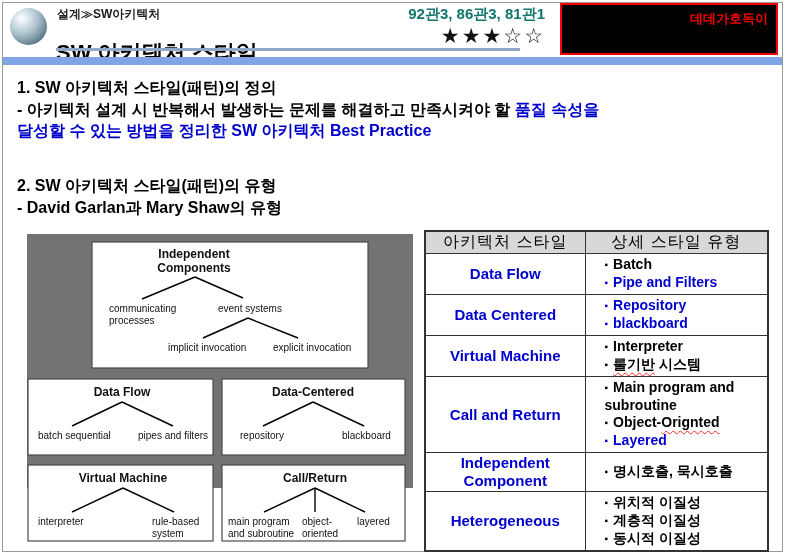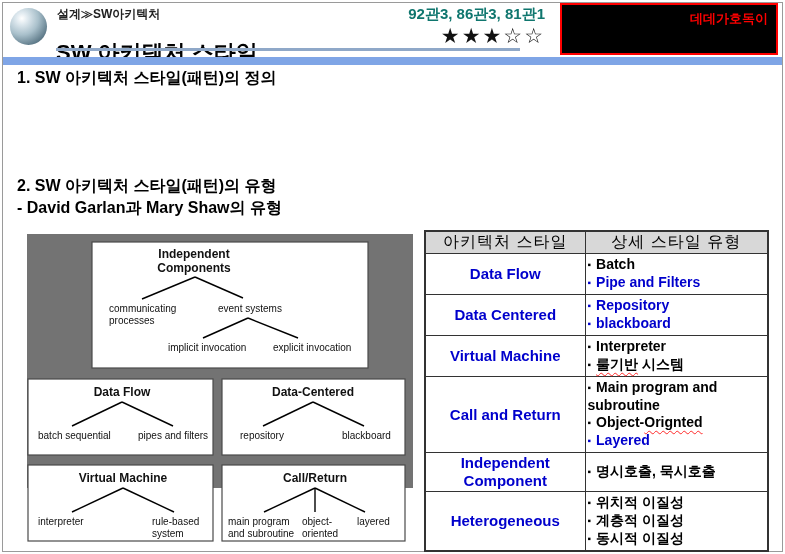--- a/index.html
+++ b/index.html
@@ -16,21 +16,21 @@
   .exam-info { position:absolute; left:305px; top:5px; width:240px; text-align:right; }
   .exam-refs { font-size:15px; font-weight:bold; color:#0f766e; }
   .stars { font-size:21px; color:#111; line-height:24px; letter-spacing:2px; }
   .mnemonic-box { position:absolute; left:560px; top:3px; width:218px; height:52px;
     border:2px solid #ff0000; background:#000000; text-align:right; padding:4px 8px; }
   .mnemonic-box span { color:#ff0000; font-weight:bold; font-size:13px; }
   .blue-band { position:absolute; left:3px; top:57px; width:779px; height:8px; background:#7fa5e6; }
 
   
   .sec-heading { position:absolute; left:17px; font-size:16px; font-weight:bold; color:#000; white-space:nowrap; }
-  .sec1-heading { top:68px; }
+  .sec1-heading { top:78px; }
   .sec1-body { position:absolute; left:17px; top:99px; font-size:16px; font-weight:bold; line-height:21px; white-space:nowrap; }
   .t-black { color:#000; }
   .t-blue { color:#0000cc; }
   .sec2-heading { top:176px; }
   .sec2-sub { position:absolute; left:17px; top:198px; font-size:16px; font-weight:bold; color:#000; white-space:nowrap; }
 
   
   .diagram-area { position:absolute; left:27px; top:234px; width:386px; height:254px; background:#737373;text-align:right; }
   .diagram-area svg { display:block; }
   svg text { font-family:"Liberation Sans", sans-serif; fill:#111; }
@@ -38,21 +38,21 @@
   .dg-label { font-size:10px; }
   .dg-box { fill:#ffffff; stroke:#4a4a4a; stroke-width:1.2; }
   .dg-edge { stroke:#000; stroke-width:1.4; }
 
   
   .style-table { position:absolute; left:424px; top:230px; width:345px; border-collapse:collapse; table-layout:fixed; }
   .style-table th, .style-table td { border:1.5px solid #333; }
   .style-table { border:2px solid #333; }
   .style-table th { background:#d8d8d8; font-weight:normal; font-size:16px; color:#000; height:14px; letter-spacing:1px; text-align:center; }
   .style-cell { text-align:center; vertical-align:middle; font-size:15px; font-weight:bold; color:#0000cc; line-height:18px; padding:1px 4px; }
-  .detail-cell { vertical-align:middle; padding:2px 2px 2px 2px; }
+  .detail-cell { vertical-align:middle; padding:2px 2px 2px 19px; }
   .detail { font-size:14px; font-weight:bold; line-height:17px; }
   .c-black { color:#000; }
   .c-blue { color:#0000cc; }
   .bullet { font-size:10px; margin-right:5px; position:relative; top:-1px; }
   .squiggle { text-decoration-line:underline; text-decoration-style:wavy; text-decoration-color:#ff2a2a; text-decoration-thickness:1px; text-underline-offset:3px; }
 </style>
 </head>
 <body>
 
 <div class="slide">
@@ -65,20 +65,24 @@
   <div class="exam-info">
     <div class="exam-refs">92관3, 86관3, 81관1</div>
     <div class="stars">★★★☆☆</div>
   </div>
   <div class="mnemonic-box">
     <span>데데가호독이</span>
   </div>
   <div class="blue-band"></div>
 
   <div class="sec-heading sec1-heading">1. SW 아키텍처 스타일(패턴)의 정의</div>
+  <div class="sec1-body">
+    <span class="t-black">- 아키텍처 설계 시 반복해서 발생하는 문제를 해결하고 만족시켜야 할 </span><span class="t-blue">품질 속성을</span><br>
+    <span class="t-blue">달성할 수 있는 방법을 정리한 SW 아키텍처 Best Practice</span>
+  </div>
 
   <div class="sec-heading sec2-heading">2. SW 아키텍처 스타일(패턴)의 유형</div>
   <div class="sec2-sub">- David Garlan과 Mary Shaw의 유형</div>
 
   <div class="diagram-area">
     <svg width="386" height="313" viewBox="0 0 386 313">
 
       <rect class="dg-box" x="65" y="8" width="276" height="126"></rect>
       <text class="dg-title" x="167" y="24" text-anchor="middle">Independent</text>
       <text class="dg-title" x="167" y="38" text-anchor="middle">Components</text>

